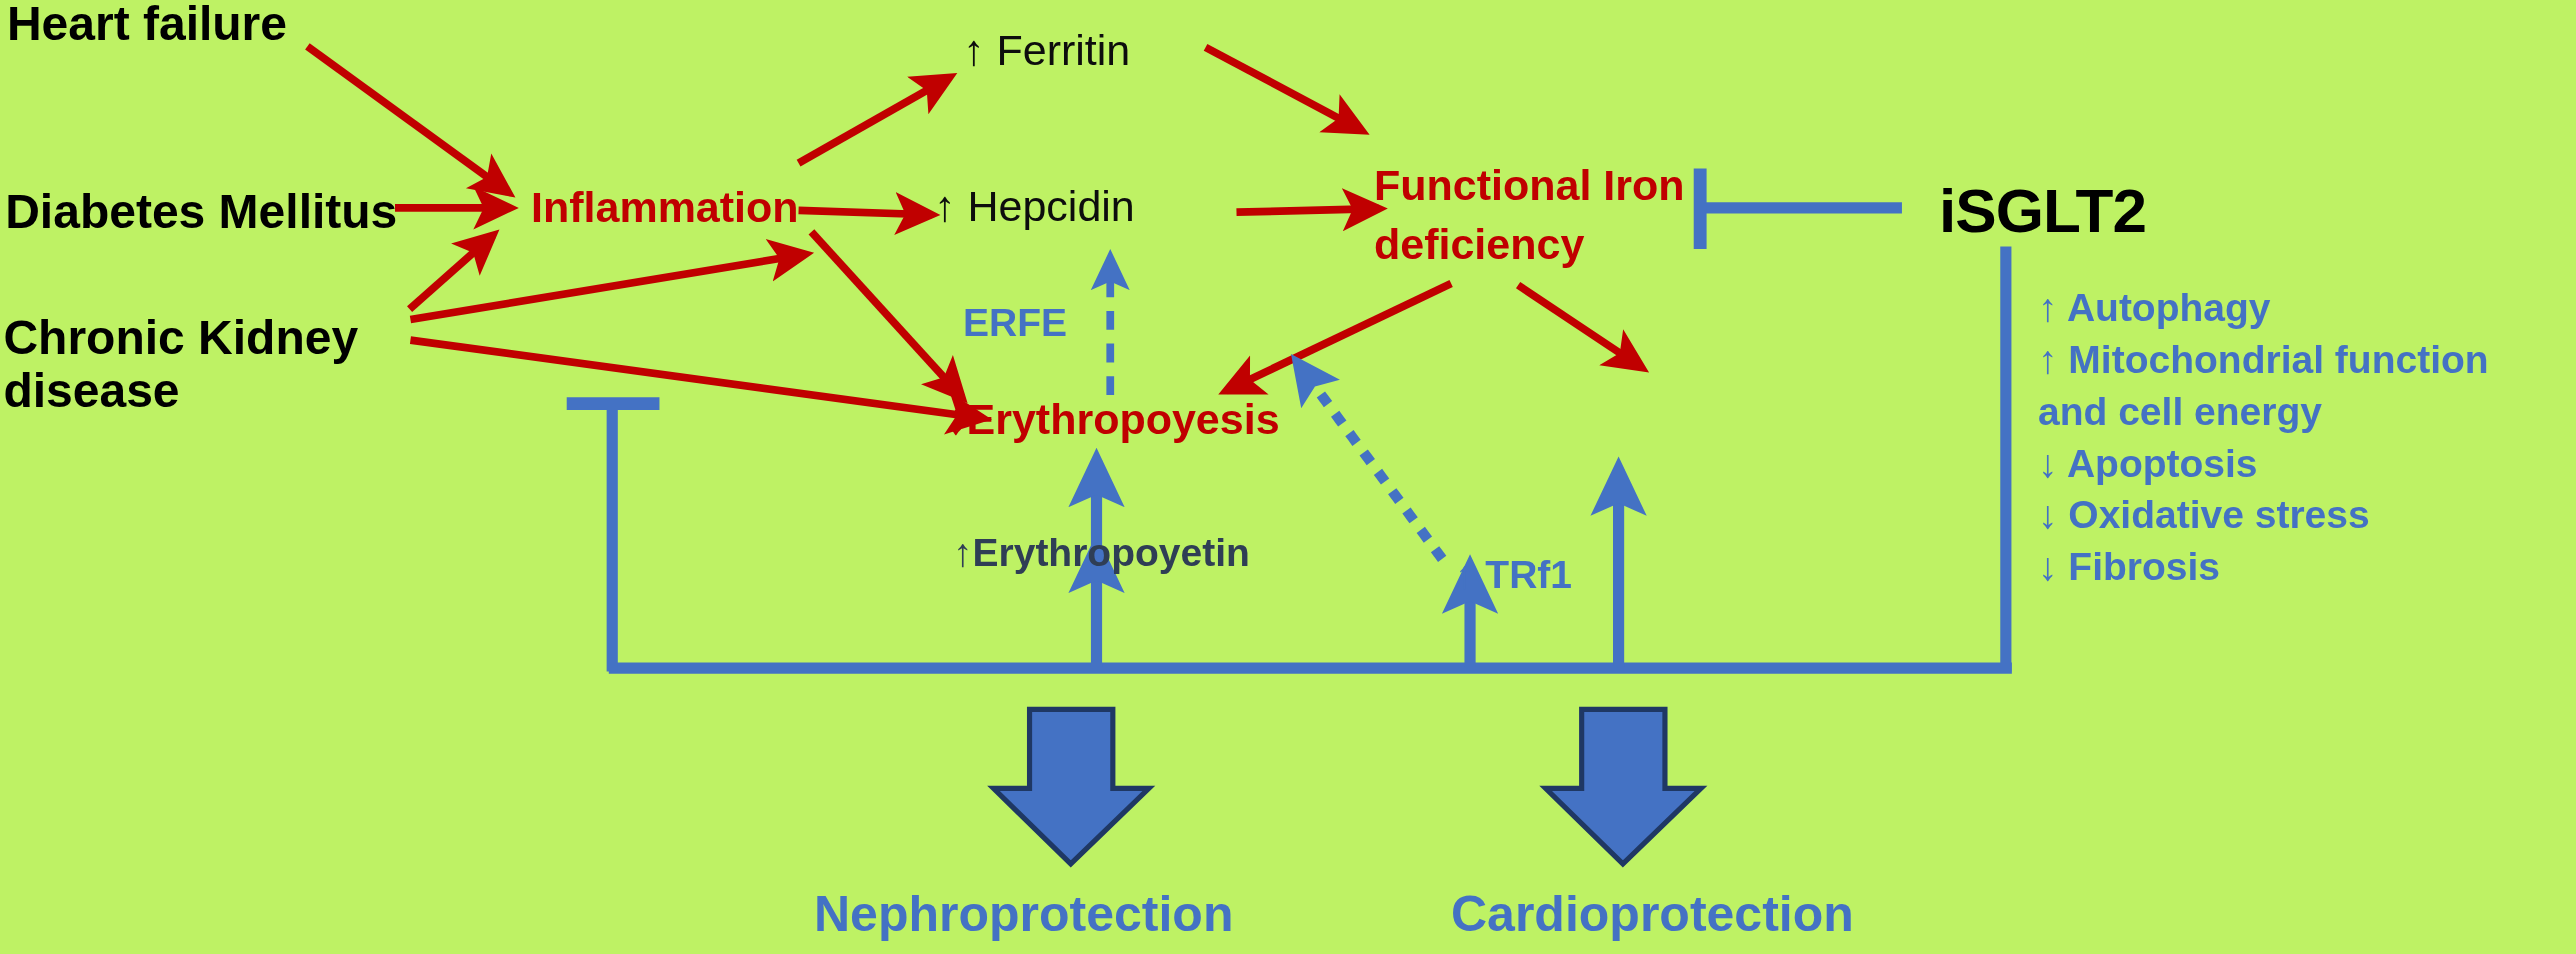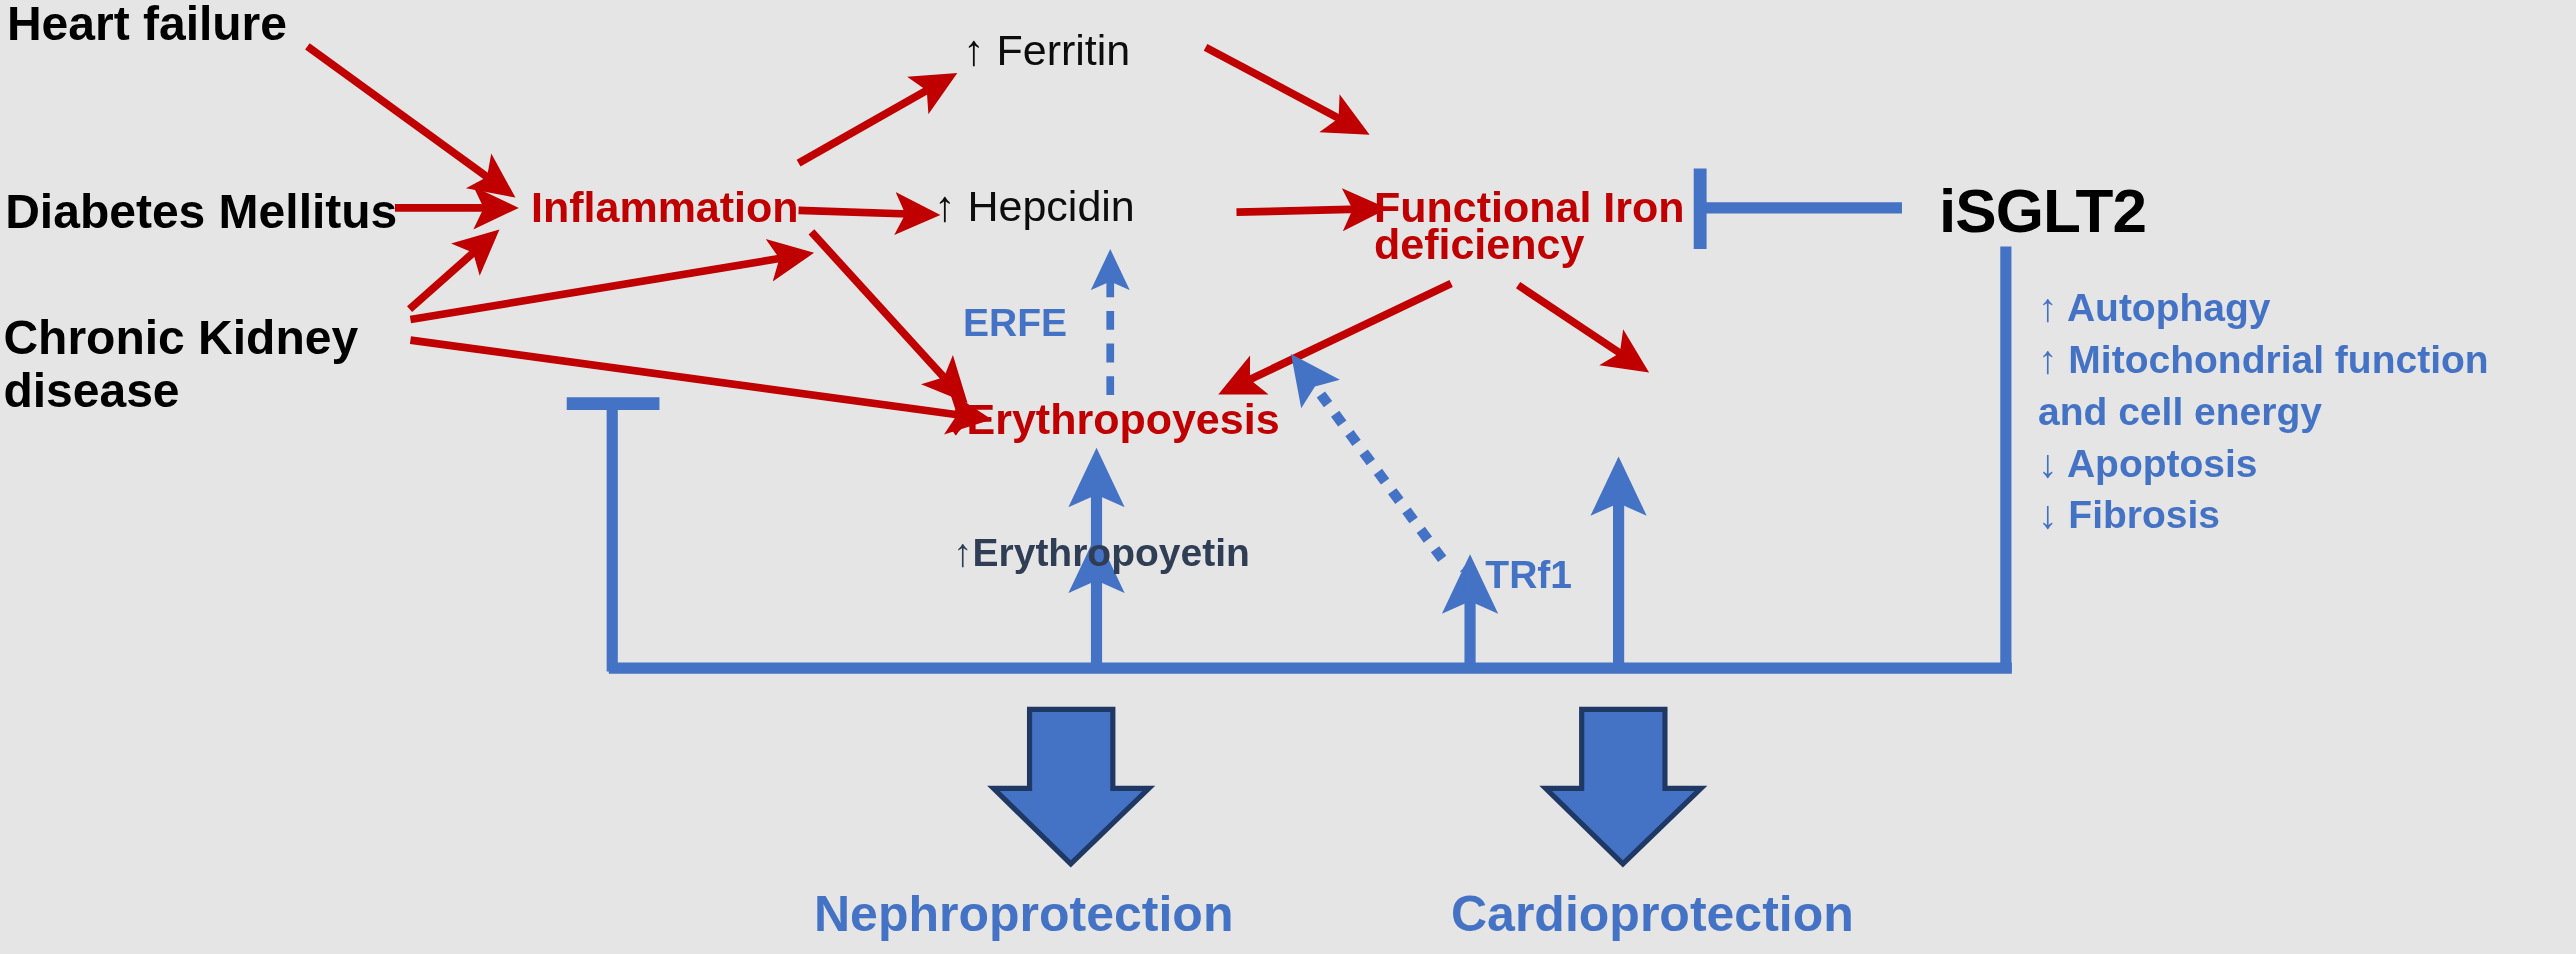--- a/index.html
+++ b/index.html
@@ -1,17 +1,17 @@
 <!DOCTYPE html>
 <html style="font-size:13.7px"><head>
 <meta charset="utf-8">
 <style>
   html,body{margin:0;padding:0;background:#ffffff;}
   body{width:2576px;height:955px;font-family:"Liberation Sans",sans-serif;overflow:hidden;}
-  #stage{position:relative;width:2576px;height:955px;background:#e5e5e5;}
+  #stage{position:relative;width:2576px;height:955px;background:#bef264;}
   svg#wires{position:absolute;left:0;top:0;width:2576px;height:955px;}
   .node{position:absolute;white-space:nowrap;line-height:1.12;}
   .black-plain{color:#000000;font-weight:700;font-size:48px;}
   .black-light{color:#0d0d0d;font-weight:400;font-size:43px;}
   .red-bold{color:#C00000;font-weight:700;font-size:43px;}
   .blue-bold{color:#4472C4;font-weight:700;font-size:39px;}
   .navy-bold{color:#2F3E55;font-weight:700;font-size:39px;}
   .isglt2{color:#000000;font-weight:700;font-size:62px;letter-spacing:-0.9px;}
   .bigblue{color:#4472C4;font-weight:700;font-size:50px;}
   .efflist{position:absolute;color:#4472C4;font-weight:700;font-size:39px;line-height:1.33;}
@@ -85,21 +85,21 @@
 
   <div class="node black-plain" style="left:3.4px;top:311px;">Chronic Kidney</div>
   <div class="node black-plain" style="left:3.4px;top:364px;">disease</div>
 
   <div class="node red-bold" style="left:531px;top:183px;">Inflammation</div>
 
   <div class="node black-light" style="left:963px;top:26px;">↑ Ferritin</div>
 
   <div class="node black-light" style="left:934px;top:182px;">↑  Hepcidin</div>
 
-  <div class="node red-bold" style="left:1374px;top:183px;">Functional Iron</div>
+  <div class="node red-bold" style="left:1374px;top:161px;">Functional Iron</div>
   <div class="node red-bold" style="left:1374px;top:220px;">deficiency</div>
 
   <div class="node blue-bold" style="left:963px;top:301px;">ERFE</div>
 
   <div class="node red-bold" style="left:945px;top:395px;">↓Erythropoyesis</div>
 
 
   <div class="node navy-bold" style="left:953px;top:531px;text-align:right;">↑Erythropoyetin</div>
 
   <div class="node blue-bold" style="left:1455px;top:553px;">↑ TRf1</div>
@@ -108,17 +108,18 @@
 
   <div class="node bigblue" style="left:1451px;top:886px;">Cardioprotection</div>
 
   <div class="node bigblue" style="left:814px;top:886px;">Nephroprotection</div>
 
   <div class="efflist" style="left:2038px;top:282px;">
     <div>↑ Autophagy</div>
     <div>↑ Mitochondrial function</div>
     <div>and cell energy</div>
     <div>↓ Apoptosis</div>
+    <div>↓ Oxidative stress</div>
     <div>↓ Fibrosis</div>
   </div>
 
 </div>
 
 
 </body></html>

